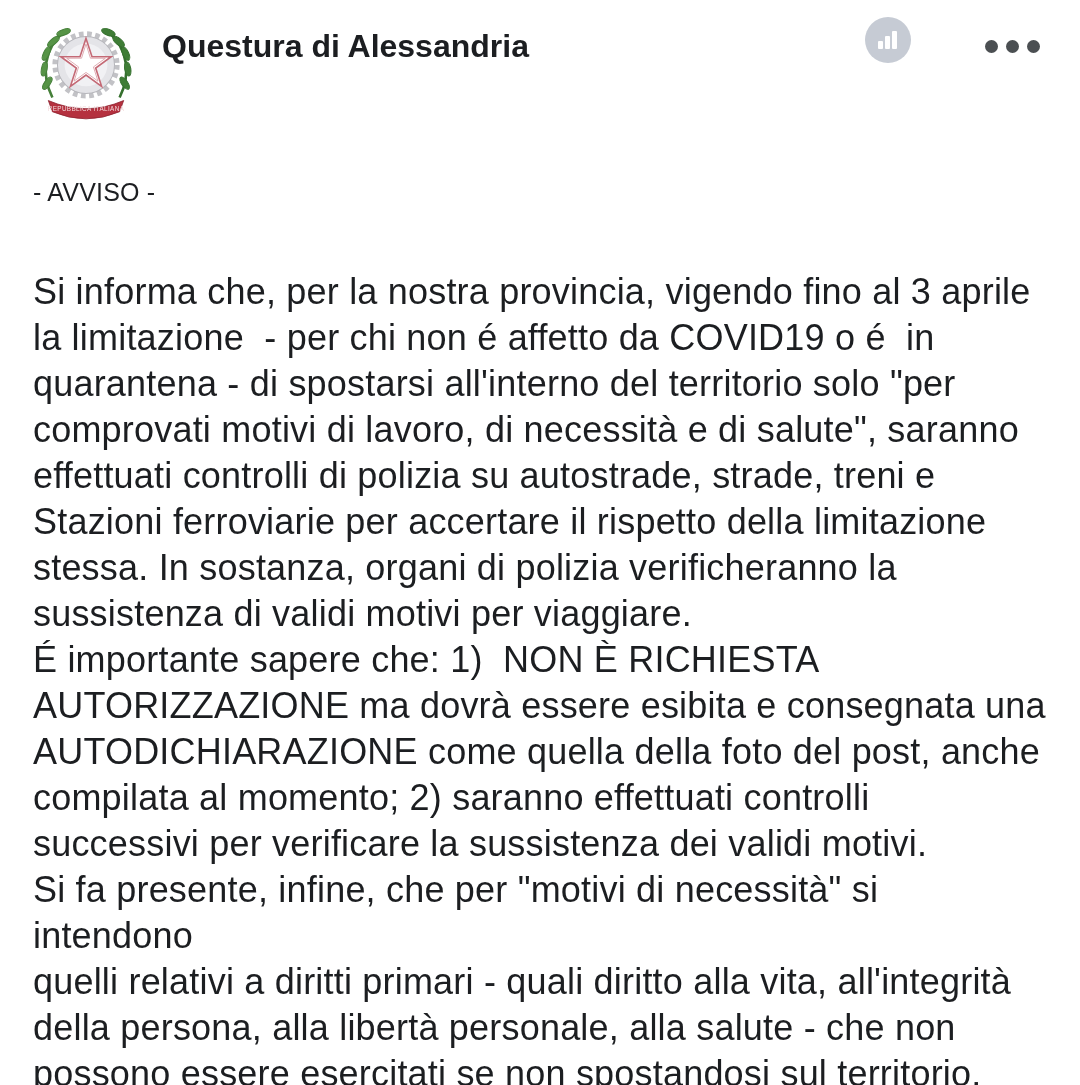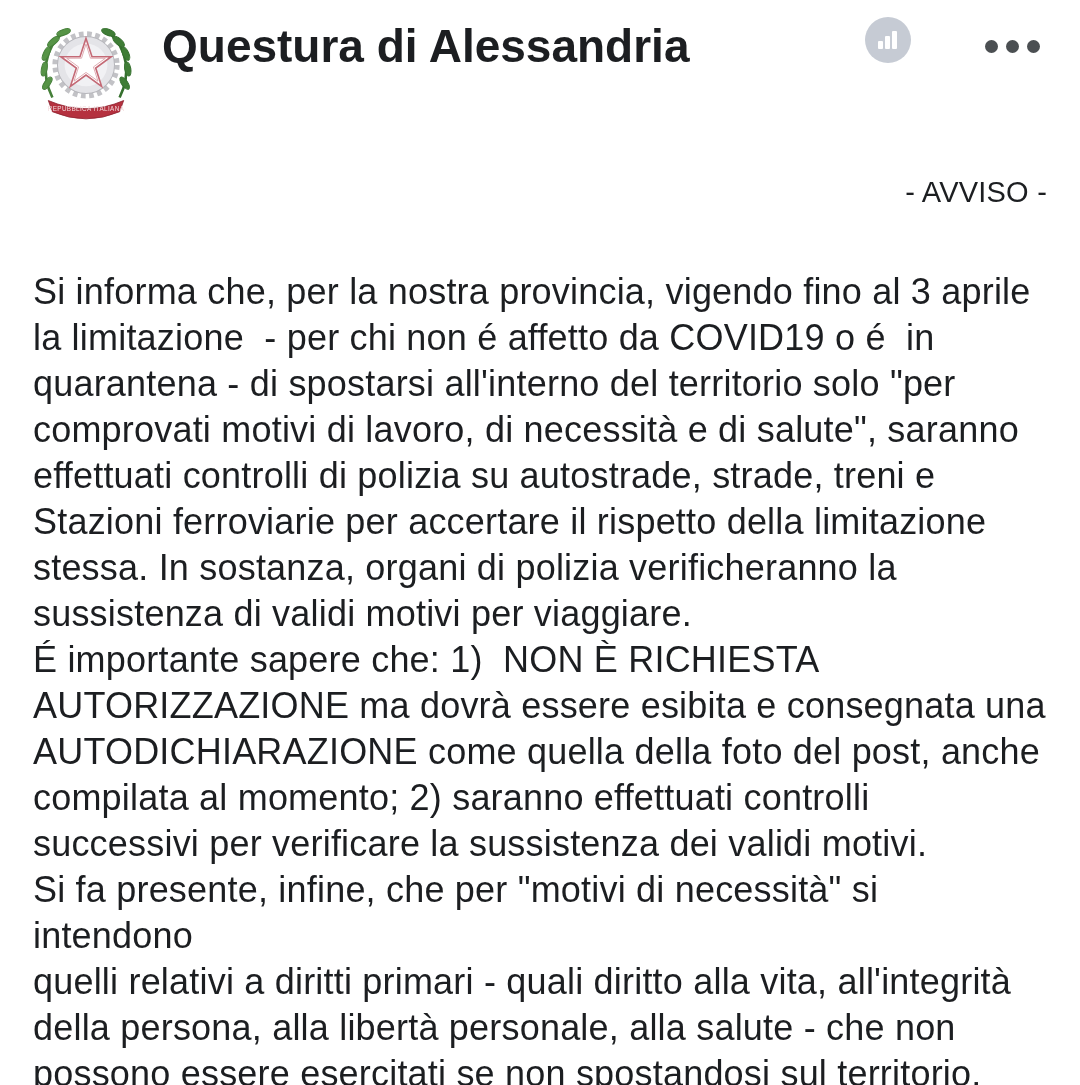--- a/index.html
+++ b/index.html
@@ -10,21 +10,21 @@
 
   
   .header { position: relative; height: 140px; }
   .avatar-wrap {
     position: absolute; left: 30px; top: 14px;
     width: 112px; height: 112px; border-radius: 50%;
     overflow: hidden; background: #fff; cursor: pointer;
   }
   .header-text { position: absolute; left: 162px; top: 24px; }
   .page-name {
-    font-size: 46px; font-weight: bold; color: #1c1e21;
+    font-size: 32px; font-weight: bold; color: #1c1e21;
     letter-spacing: 0px; line-height: 44px; cursor: pointer;
   }
   .meta-row {
     margin-top: 8px; display: flex; align-items: center;
     font-size: 28px; color: #75787d; line-height: 40px;
   }
   .meta-sep { margin: 0 10px 0 12px; font-size: 26px; color: #75787d; }
   .globe { width: 36px; height: 36px; display: inline-block; }
 
   .insights-btn {
@@ -37,21 +37,21 @@
     position: absolute; left: 985px; top: 40px;
     display: flex; gap: 8px; cursor: pointer; background: none; border: none;
   }
   .more-btn .dot {
     width: 13px; height: 13px; border-radius: 50%; background: #4b4f52;
   }
 
   
   .post-body { position: absolute; left: 33px; top: 169px; width: 1014px; }
   .post-title {
-    font-size: 29px; line-height: 46px; color: #1c1e21; letter-spacing: 0.2px; text-align: right;
+    font-size: 25px; line-height: 46px; color: #1c1e21; letter-spacing: 0.2px;
   }
   .post-text {
     margin-top: 54px;
     font-size: 36px; line-height: 46px; color: #1c1e21;
     white-space: pre-wrap; letter-spacing: 0.2px;
   }
 </style>
 </head>
 <body>
 

